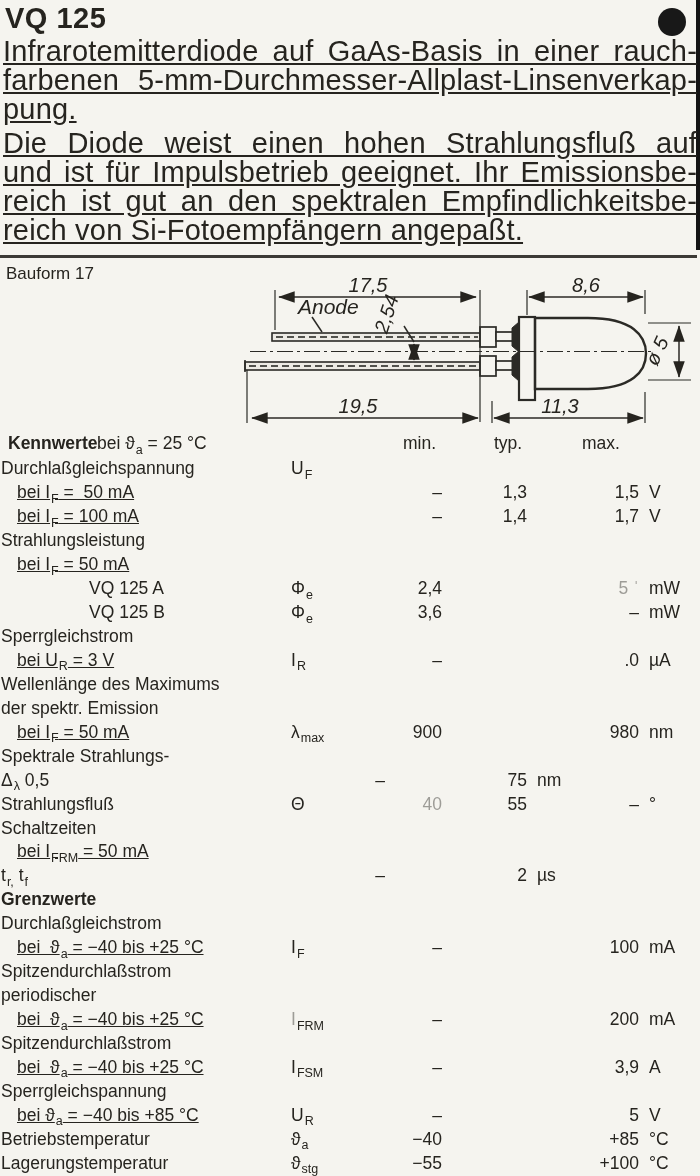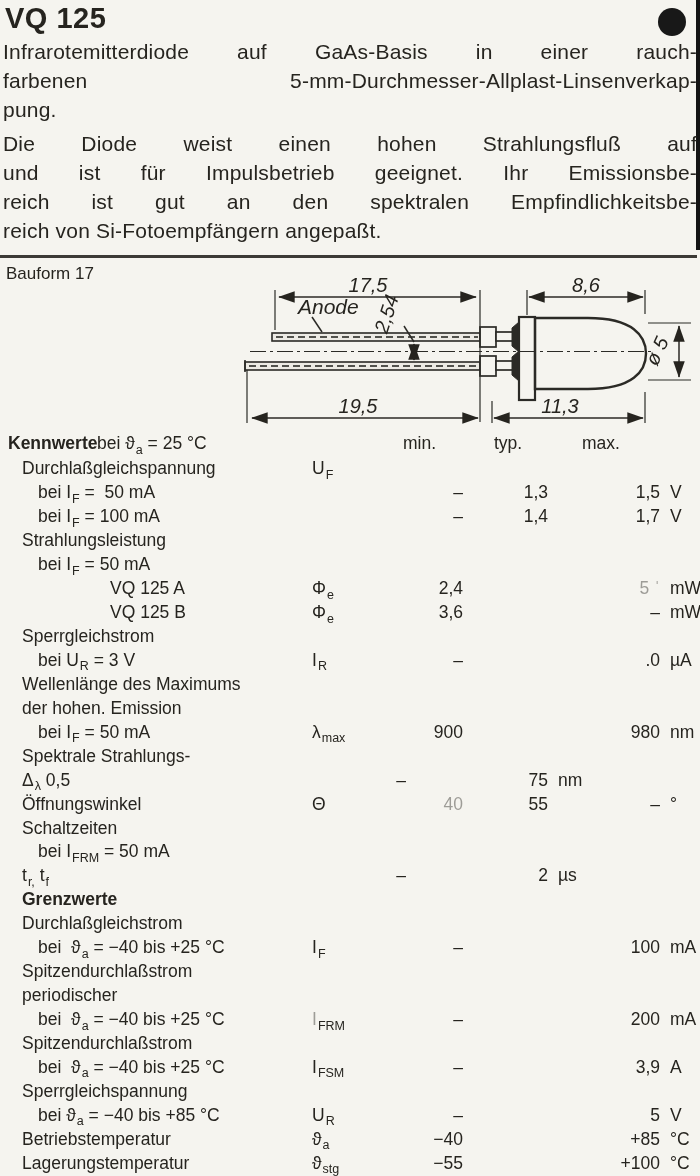--- a/index.html
+++ b/index.html
@@ -7,39 +7,39 @@
     width:700px;height:1176px;position:relative;overflow:hidden;
     background:#f5f4ef;color:#26241f;
     font-family:"Liberation Sans","DejaVu Sans",sans-serif;
   }
   .abs{position:absolute;}
   
   #title{left:5px;top:2px;font-size:29px;font-weight:bold;letter-spacing:.5px;}
   #reg-dot{left:658px;top:8px;width:28px;height:28px;border-radius:50%;background:#181818;}
   #edge-bar{left:696px;top:0;width:4px;height:250px;background:#141414;}
   
-  .para{left:3px;width:694px;font-size:21px;line-height:29px;letter-spacing:.2px;}
+  .para{left:3px;width:694px;font-size:29px;line-height:29px;letter-spacing:.2px;text-decoration:underline;}
   #para1{top:37px;}
   #para2{top:129px;}
   .jline{text-align:justify;text-align-last:justify;}
   .lline{text-align:left;}
   
   #rule{left:0;top:255px;width:697px;height:3px;background:#3c3a36;}
   #bauform{left:6px;top:264px;font-size:17px;}
   #drawing{left:0;top:270px;}
   #drawing text{font-family:"Liberation Sans","DejaVu Sans",sans-serif;font-style:italic;fill:#26241f;}
   
   #t-head{left:5px;top:433px;width:690px;height:24px;font-size:17.5px;}
   #t-head .hc{position:absolute;top:0;}
   .bold{font-weight:bold;}
   #rows{left:0;top:457px;width:700px;}
   .t-row{display:grid;grid-template-columns:290px 94px 57px 85px 112px 52px;
-         height:23.95px;align-items:center;padding-left:22px;font-size:17.5px;}
+         height:23.95px;align-items:center;padding-left:1px;font-size:17.5px;}
   .cl{white-space:pre;}
-  .ind1{padding-left:16px;}
+  .ind1{padding-left:16px;text-decoration:underline;}
   .ind3{padding-left:88px;}
   .cn{text-align:right;white-space:pre;}
   .cu{padding-left:10px;}
   .sb{font-size:12.5px;position:relative;top:4.5px;margin-left:1px;letter-spacing:0;}
   .fade{opacity:.42;}
 </style>
 </head>
 <body>
 
 <div id="title" class="abs">VQ 125</div>
@@ -204,21 +204,21 @@
     </div>
     <div class="t-row">
       <div class="cl ind0"><span>Wellenlänge des Maximums</span></div>
       <div class="cs"></div>
       <div class="cn"></div>
       <div class="cn"></div>
       <div class="cn"></div>
       <div class="cu"></div>
     </div>
     <div class="t-row">
-      <div class="cl ind0"><span>der hohen. Emission</span></div>
+      <div class="cl ind0"><span>der spektr. Emission</span></div>
       <div class="cs"></div>
       <div class="cn"></div>
       <div class="cn"></div>
       <div class="cn"></div>
       <div class="cu"></div>
     </div>
     <div class="t-row">
       <div class="cl ind1"><span>bei I</span><span class="sb">F</span><span> = 50 mA</span></div>
       <div class="cs"><span>λ</span><span class="sb">max</span></div>
       <div class="cn">900</div>
@@ -235,21 +235,21 @@
       <div class="cu"></div>
     </div>
     <div class="t-row">
       <div class="cs"><span>Δ</span><span class="sb">λ</span><span> 0,5</span></div>
       <div class="cn">–</div>
       <div class="cn"></div>
       <div class="cn">75</div>
       <div class="cu">nm</div>
     </div>
     <div class="t-row">
-      <div class="cl ind0"><span>Öffnungswinkel</span></div>
+      <div class="cl ind0"><span>Strahlungsfluß</span></div>
       <div class="cs"><span>Θ</span></div>
       <div class="cn fade">40</div>
       <div class="cn">55</div>
       <div class="cn">–</div>
       <div class="cu">°</div>
     </div>
     <div class="t-row">
       <div class="cl ind0"><span>Schaltzeiten</span></div>
       <div class="cs"></div>
       <div class="cn"></div>

